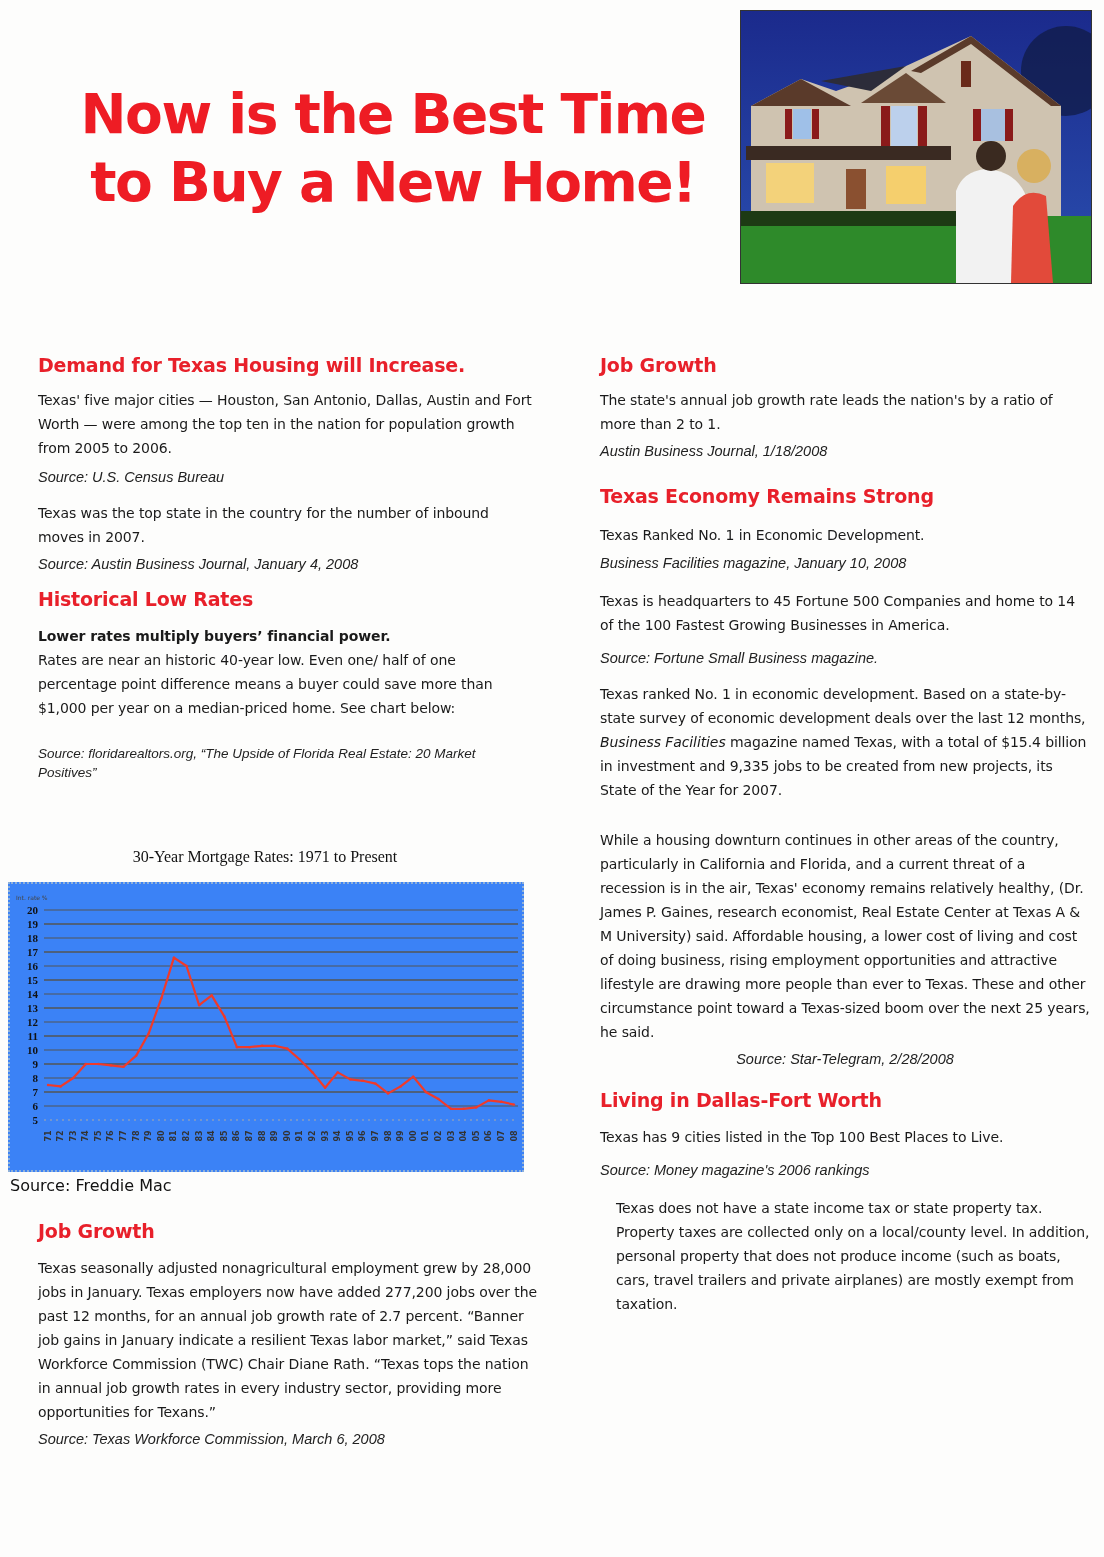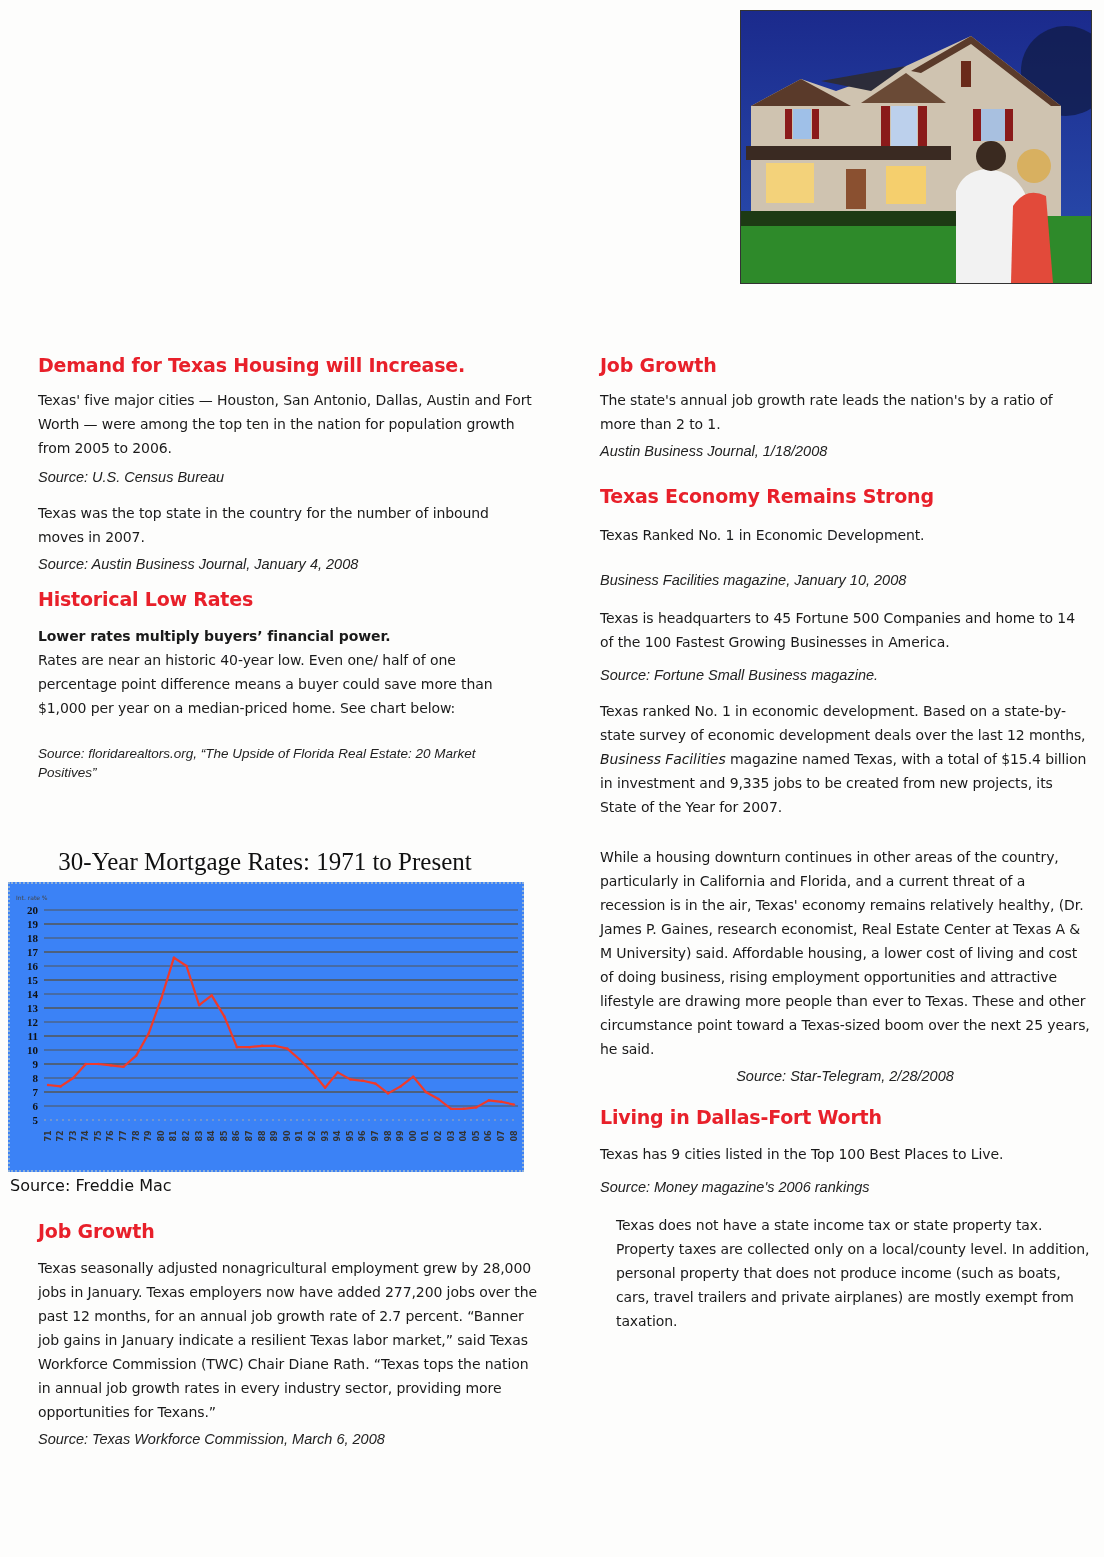--- a/index.html
+++ b/index.html
@@ -23,32 +23,34 @@
   .col.right { left: 600px; width: 490px; }
   h2 {
     margin: 0; color: #e8202a; font-size: 19px; font-weight: bold; letter-spacing: -0.2px;
   }
   p.body { margin: 0; font-size: 14px; line-height: 24px; letter-spacing: -0.1px; }
   p.src { margin: 0; font-family: "Liberation Sans", sans-serif; font-style: italic; font-size: 14.5px; line-height: 19px; color: #222; }
   .b { font-weight: bold; }
   .abs { position: absolute; }
   .chart-title {
     position: absolute; left: 0; top: 848px; width: 530px; text-align: center;
-    font-family: "Liberation Serif", serif; font-size: 25px; color: #111;
+    font-family: "Liberation Serif", serif; font-size: 16px; color: #111;
   }
   .chart-box {
     position: absolute; left: 8px; top: 882px; width: 512px; height: 286px;
     border: 2px dotted #8fb0d8; background: #3b82f6;
   }
   .chart-src { position: absolute; left: 10px; top: 1176px; font-size: 16px; color: #111; font-family: "DejaVu Sans", sans-serif; }
 </style>
 </head>
 <body>
 
 <div class="title">
+  <div>Now is the Best Time</div>
+  <div>to Buy a New Home!</div>
 </div>
 
 <div class="photo">
   <svg width="350" height="272" viewBox="0 0 350 272">
     <defs>
       <linearGradient id="sky" x1="0" y1="0" x2="0" y2="1">
         <stop offset="0" stop-color="#1b2a8c"></stop>
           <stop offset="1" stop-color="#2a4fb0"></stop>
       </linearGradient>
     </defs>
@@ -226,21 +228,21 @@
   <p class="src" style="margin-top:6px;font-style:italic;">Source: Texas Workforce Commission, March 6, 2008</p>
 </div>
 
 <div class="col right">
   <h2 style="margin-top:4px;">Job Growth</h2>
   <p class="body" style="margin-top:12px;">The state's annual job growth rate leads the nation's by a ratio of more than 2 to 1.</p>
   <p class="src" style="margin-top:6px;">Austin Business Journal, 1/18/2008</p>
 
   <h2 style="margin-top:24px;">Texas Economy Remains Strong</h2>
   <p class="body" style="margin-top:16px;">Texas Ranked No. 1 in Economic Development.</p>
-  <p class="src" style="margin-top:24px;">Business Facilities magazine, January 10, 2008</p>
+  <p class="src" style="margin-top:7px;">Business Facilities magazine, January 10, 2008</p>
   <p class="body" style="margin-top:16px;">Texas is headquarters to 45 Fortune 500 Companies and home to 14 of the 100 Fastest Growing Businesses in America.</p>
   <p class="src" style="margin-top:12px;">Source: Fortune Small Business magazine.</p>
   <p class="body" style="margin-top:14px;">
     <span>Texas ranked No. 1 in economic development. Based on a state-by-state survey of economic development deals over the last 12 months, </span><i>Business Facilities</i><span> magazine named Texas, with a total of $15.4 billion in investment and 9,335 jobs to be created from new projects, its State of the Year for 2007.</span>
   </p>
   <p class="body" style="margin-top:26px;">While a housing downturn continues in other areas of the country, particularly in California and Florida, and a current threat of a recession is in the air, Texas' economy remains relatively healthy, (Dr. James P. Gaines, research economist, Real Estate Center at Texas A &amp; M University) said. Affordable housing, a lower cost of living and cost of doing business, rising employment opportunities and attractive lifestyle are drawing more people than ever to Texas. These and other circumstance point toward a Texas-sized boom over the next 25 years, he said.</p>
   <p class="src" style="margin-top:6px;text-align:center;">Source: Star-Telegram, 2/28/2008</p>
 
   <h2 style="margin-top:20px;">Living in Dallas-Fort Worth</h2>
   <p class="body" style="margin-top:14px;">Texas has 9 cities listed in the Top 100 Best Places to Live.</p>

